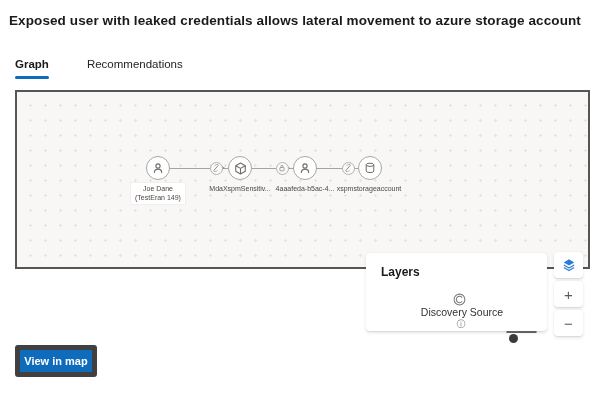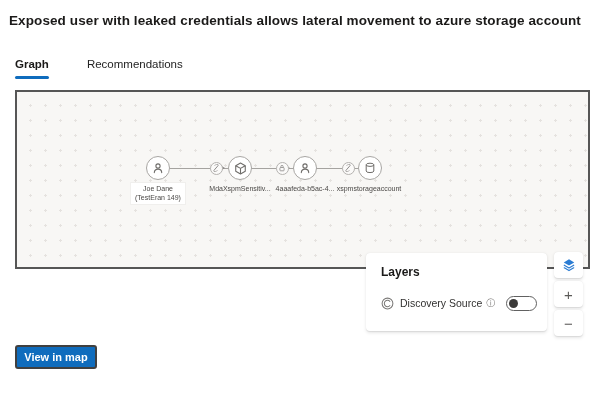--- a/index.html
+++ b/index.html
@@ -27,35 +27,35 @@
   .arrowhead { position:absolute; width:0; height:0; border-top:3.5px solid transparent;
     border-bottom:3.5px solid transparent; border-left:5px solid #8a8886; }
 
   .nlabel { position:absolute; transform:translateX(-50%); font-size:7px; color:#4a4846; text-align:center; white-space:nowrap; line-height:9px; }
   .nlabel.chip { background:#fff; padding:1px 4px 2px; box-shadow:0 0 0 1px rgba(0,0,0,0.03); }
 
   
   .layers-card { position:absolute; left:349px; top:161px; width:181px; height:78px; background:#fff;
     border-radius:4px; box-shadow:0 1.6px 3.6px rgba(0,0,0,.1), 0 0.3px 0.9px rgba(0,0,0,.07); }
   .layers-title { position:absolute; left:15px; top:12px; font-size:12px; font-weight:bold; color:#1b1a19; }
-  .layers-row { position:absolute; left:15px; right:10px; top:40px; height:20px; display:flex; align-items:center; }
+  .layers-row { position:absolute; left:15px; right:10px; top:40px; height:20px; display:flex; align-items:center;flex-direction:column; }
   .ds-label { font-size:10.5px; color:#323130; margin-left:6px; }
   .info-glyph { font-size:9px; color:#7a7876; margin-left:4px; font-family:"DejaVu Sans", sans-serif; }
   .toggle { margin-left:auto; width:31px; height:15px; border:1px solid #616161; border-radius:9px; background:#fff; position:relative; cursor:pointer; }
   .toggle .knob { position:absolute; left:2px; top:2px; width:9px; height:9px; border-radius:50%; background:#3b3a39; }
 
   
   .map-tools { position:absolute; left:537px; top:160px; display:flex; flex-direction:column; gap:3px; }
   .tool-btn { width:29px; height:26px; background:#fff; border:none; border-radius:4px;
     box-shadow:0 1.6px 3.6px rgba(0,0,0,.1), 0 0.3px 0.9px rgba(0,0,0,.07);
     display:flex; align-items:center; justify-content:center; font-size:15px; color:#5b5a58; cursor:pointer;
     font-family:"Liberation Sans", sans-serif; line-height:1; }
 
-  .view-map-btn { position:absolute; left:15px; top:345px; width:82px; height:24px; background:#0f6cbd;
-    border:2px solid #404040; border-radius:3px; color:#fff; font-size:11px; font-weight:bold;
+  .view-map-btn { position:absolute; left:15px; top:345px; width:82px; height:32px; background:#0f6cbd;
+    border:5px solid #404040; border-radius:3px; color:#fff; font-size:11px; font-weight:bold;
     display:flex; align-items:center; justify-content:center; cursor:pointer; font-family:"Liberation Sans", sans-serif; }
 
   svg { display:block; }
 </style>
 </head>
 <body>
 
 <div class="stage">
 
   <div class="page-title">Exposed user with leaked credentials allows lateral movement to azure storage account</div>

